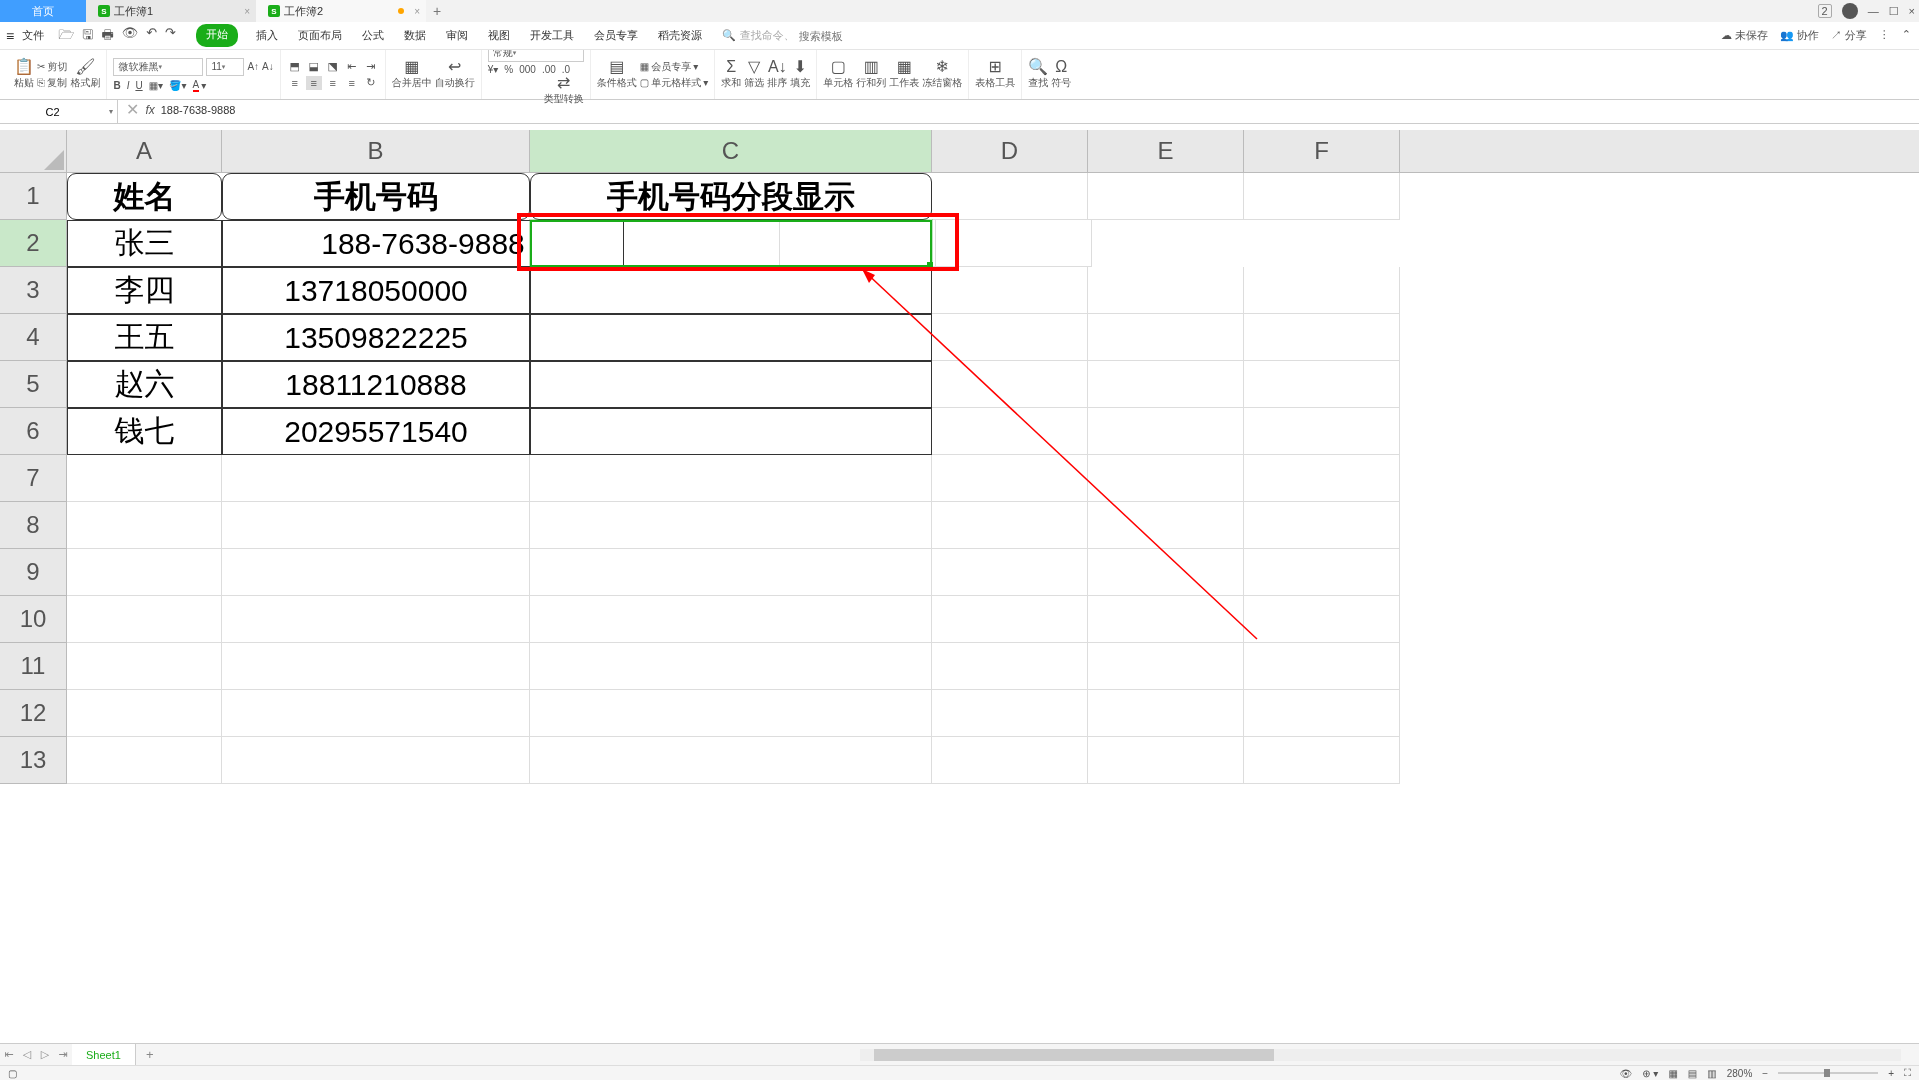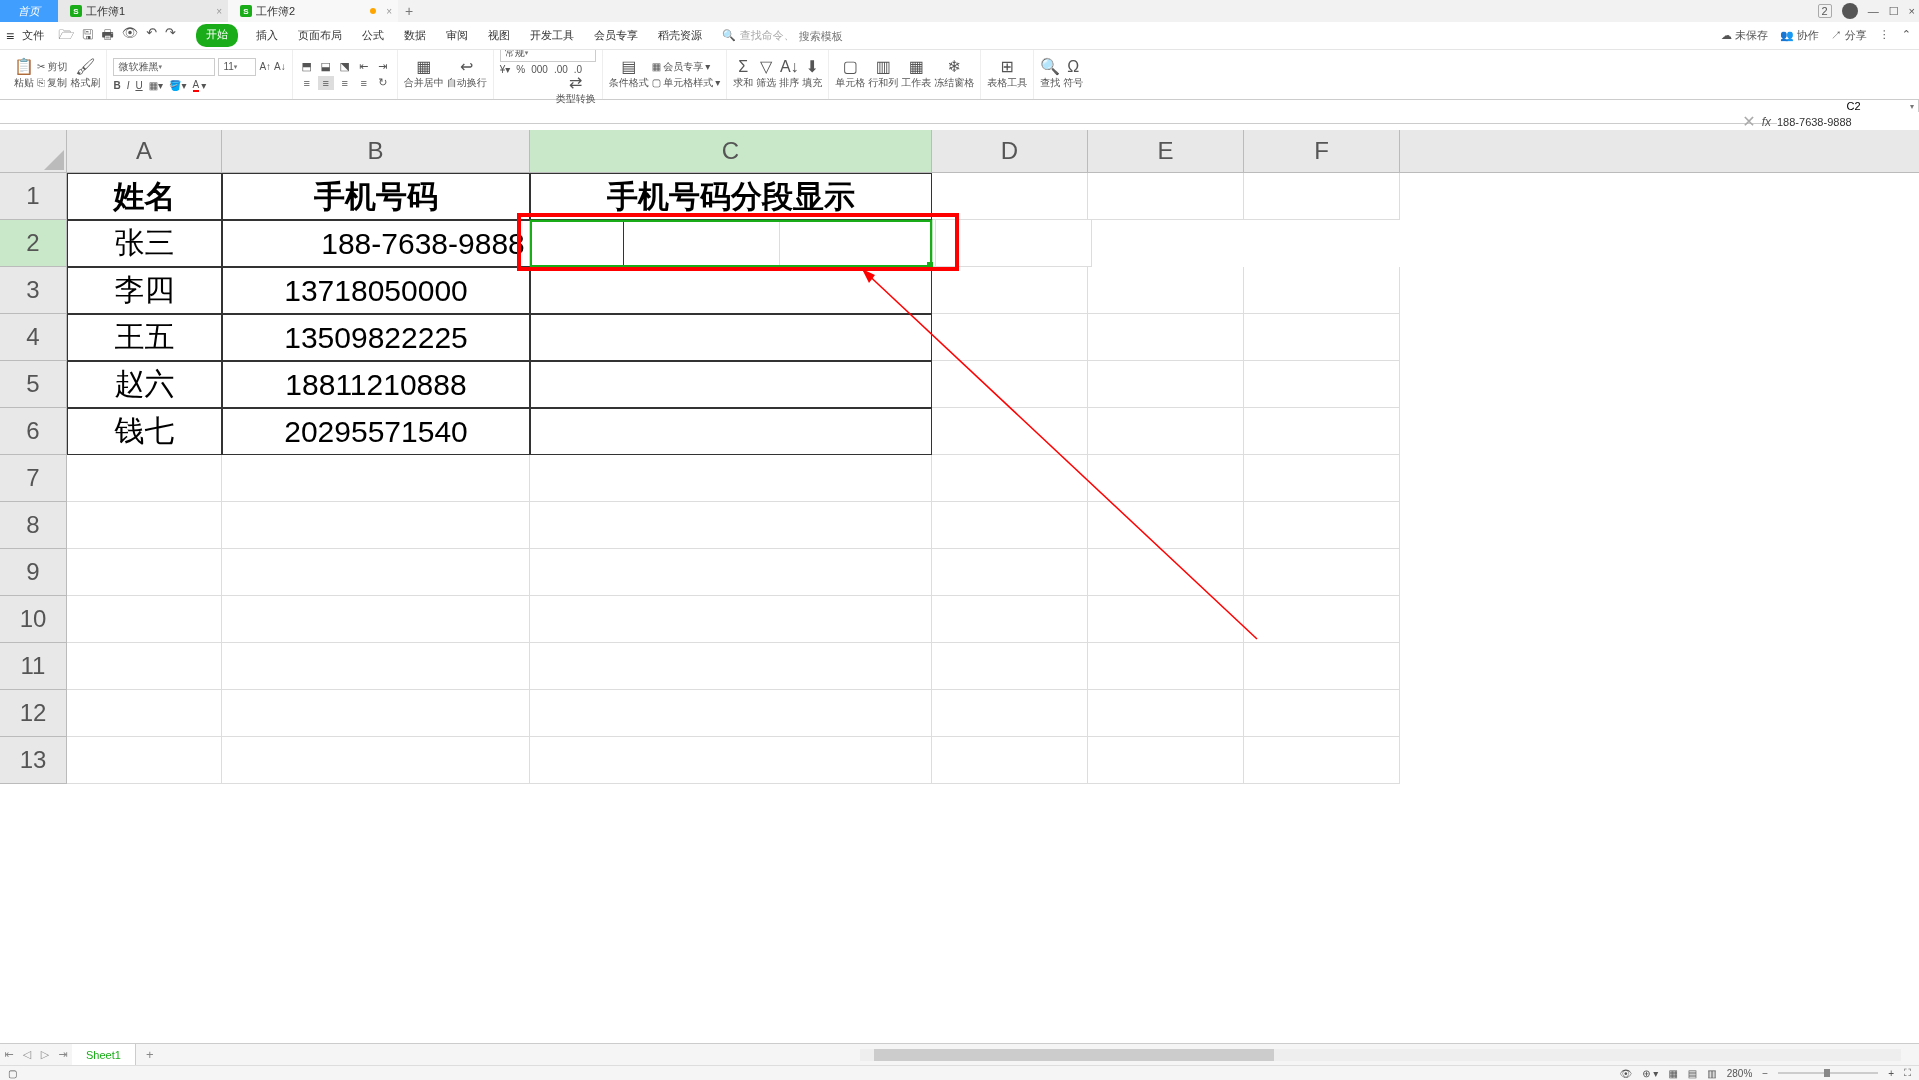--- a/index.html
+++ b/index.html
@@ -1,21 +1,21 @@
 <!DOCTYPE html>
 <html><head>
   <meta charset="utf-8">
   <style>
     * { margin: 0; padding: 0; box-sizing: border-box; font-family: "Microsoft YaHei", sans-serif; }
     body { background: #fff; overflow: hidden; width: 1919px; height: 1080px; position: relative; }
     
     
     .title-bar { height: 22px; background: #f2f2f2; display: flex; align-items: center; position: relative; }
     .tab { height: 22px; padding: 0 12px; display: flex; align-items: center; font-size: 11px; cursor: pointer; gap: 4px; position: relative; }
-    .tab.home { background: #409eff; color: #fff; padding: 0 18px; font-style: italic; }
+    .tab.home { background: #409eff; color: #fff; padding: 0 32px; }
     .tab.doc { background: #e8e8e8; color: #333; min-width: 170px; }
     .tab.doc.active { background: #f8f8f8; }
     .tab-icon { width: 12px; height: 12px; background: #1aad19; border-radius: 2px; display: inline-flex; align-items: center; justify-content: center; color: #fff; font-size: 8px; font-weight: bold; }
     .tab-close { position: absolute; right: 6px; font-size: 10px; color: #999; }
     .tab-dot { width: 6px; height: 6px; background: #ffa500; border-radius: 50%; position: absolute; right: 22px; }
     .tab-add { width: 22px; text-align: center; font-size: 14px; color: #777; cursor: pointer; }
     .win-ctrl { position: absolute; right: 4px; display: flex; gap: 10px; align-items: center; font-size: 11px; color: #555; }
     .win-ctrl span { cursor: pointer; }
     .avatar { width: 16px; height: 16px; border-radius: 50%; background: #555; }
     
@@ -40,42 +40,42 @@
     .rib-ico { font-size: 16px; line-height: 1; }
     .rib-label { font-size: 10px; }
     .rib-row { display: flex; gap: 3px; align-items: center; }
     .rib-col { display: flex; flex-direction: column; gap: 2px; }
     .rib-small { font-size: 10px; cursor: pointer; display: flex; align-items: center; gap: 2px; }
     .font-sel { border: 1px solid #ccc; height: 18px; font-size: 10px; padding: 0 4px; display: flex; align-items: center; background: #fff; }
     .align-btn { width: 16px; height: 14px; display: flex; align-items: center; justify-content: center; cursor: pointer; font-size: 11px; }
     .dropdown-arrow { font-size: 7px; color: #777; }
     
     
-    .formula-row { height: 24px; display: flex; align-items: flex-end; border-bottom: 1px solid #ccc; flex-direction: column; }
+    .formula-row { height: 24px; display: flex; align-items: flex-start; border-bottom: 1px solid #ccc; }
     .name-box { width: 118px; height: 100%; display: flex; align-items: center; border-right: 1px solid #ccc; }
     .name-box input { width: 100%; border: none; outline: none; text-align: center; font-size: 11px; }
     .name-box .dd { font-size: 8px; color: #777; padding: 0 4px; cursor: pointer; }
     .fx-area { display: flex; align-items: center; flex: 1; padding-left: 8px; gap: 6px; }
     .fx-icon { font-style: italic; font-size: 12px; cursor: pointer; color: #555; }
     .fx-input { border: none; outline: none; font-size: 11px; flex: 1; color: #333; }
     
     
     .sheet { position: absolute; top: 130px; left: 0; right: 0; bottom: 28px; overflow: hidden; }
     .corner { position: absolute; left: 0; top: 0; width: 67px; height: 43px; background: #e8e8e8; border-right: 1px solid #bbb; border-bottom: 1px solid #bbb; display: flex; align-items: flex-end; justify-content: flex-end; }
     .corner::after { content: ""; border: 10px solid transparent; border-bottom-color: #bbb; border-right-color: #bbb; position: absolute; right: 2px; bottom: 2px; }
     .col-headers { position: absolute; left: 67px; top: 0; right: 0; height: 43px; display: flex; background: #e8e8e8; border-bottom: 1px solid #bbb; }
     .col-h { border-right: 1px solid #bbb; display: flex; align-items: center; justify-content: center; font-size: 24px; color: #555; font-family: Arial, sans-serif; }
     .col-h.active { background: #c9e8c9; }
     .row-headers { position: absolute; left: 0; top: 43px; width: 67px; background: #e8e8e8; border-right: 1px solid #bbb; }
     .row-h { height: 47px; border-bottom: 1px solid #bbb; display: flex; align-items: center; justify-content: center; font-size: 24px; color: #555; font-family: Arial, sans-serif; }
     .row-h.active { background: #c9e8c9; }
     .cells { position: absolute; left: 67px; top: 43px; right: 0; bottom: 0; }
     .cell-row { display: flex; height: 47px; }
     .cell { border-right: 1px solid #ddd; border-bottom: 1px solid #ddd; display: flex; align-items: center; justify-content: center; font-size: 30px; background: #fff; font-family: "Microsoft YaHei", Arial, sans-serif; }
-    .cell.header { font-weight: bold; font-size: 31px; }
+    .cell.header { font-weight: bold; font-size: 31px; border-radius: 9px; }
     .cell.bordered { border: 1px solid #333; }
     .cell.bordered-b { border-bottom: 1px solid #333; }
     .selection { position: absolute; border: 2px solid #1aad19; pointer-events: none; box-shadow: 0 0 0 1px rgba(26,173,25,0.3); }
     .fill-handle { position: absolute; width: 6px; height: 6px; background: #1aad19; right: -3px; bottom: -3px; }
     .red-box { position: absolute; border: 4px solid #ff0000; pointer-events: none; }
     .arrow-svg { position: absolute; pointer-events: none; }
     
     
     .cA { width: 155px; } .cB { width: 308px; } .cC { width: 402px; }
     .cD { width: 156px; } .cE { width: 156px; } .cF { width: 156px; }
@@ -175,21 +175,21 @@
       </div>
       <div class="rib-btn">
           <span class="rib-ico">🖌</span>
           <span class="rib-label">格式刷</span>
         </div>
     </div>
   </div>
   <div class="rib-group">
     <div class="rib-col" style="gap:3px;">
       <div class="rib-row">
-        <div class="font-sel" style="width:102px;">
+        <div class="font-sel" style="width:90px;">
             <span>微软雅黑</span>
             <span class="dropdown-arrow"> ▾</span>
           </div>
         <div class="font-sel" style="width:38px;">
             <span>11</span>
             <span class="dropdown-arrow"> ▾</span>
           </div>
         <span class="rib-small">A↑</span>
         <span class="rib-small">A↓</span>
       </div>

